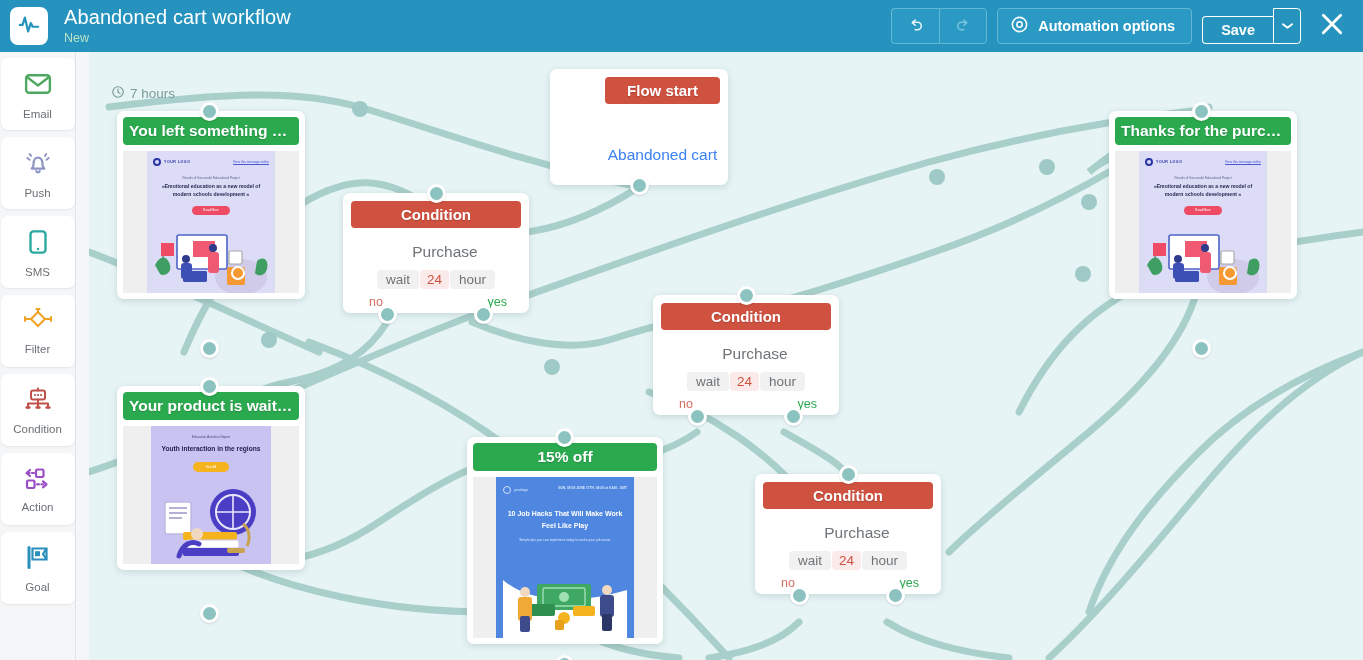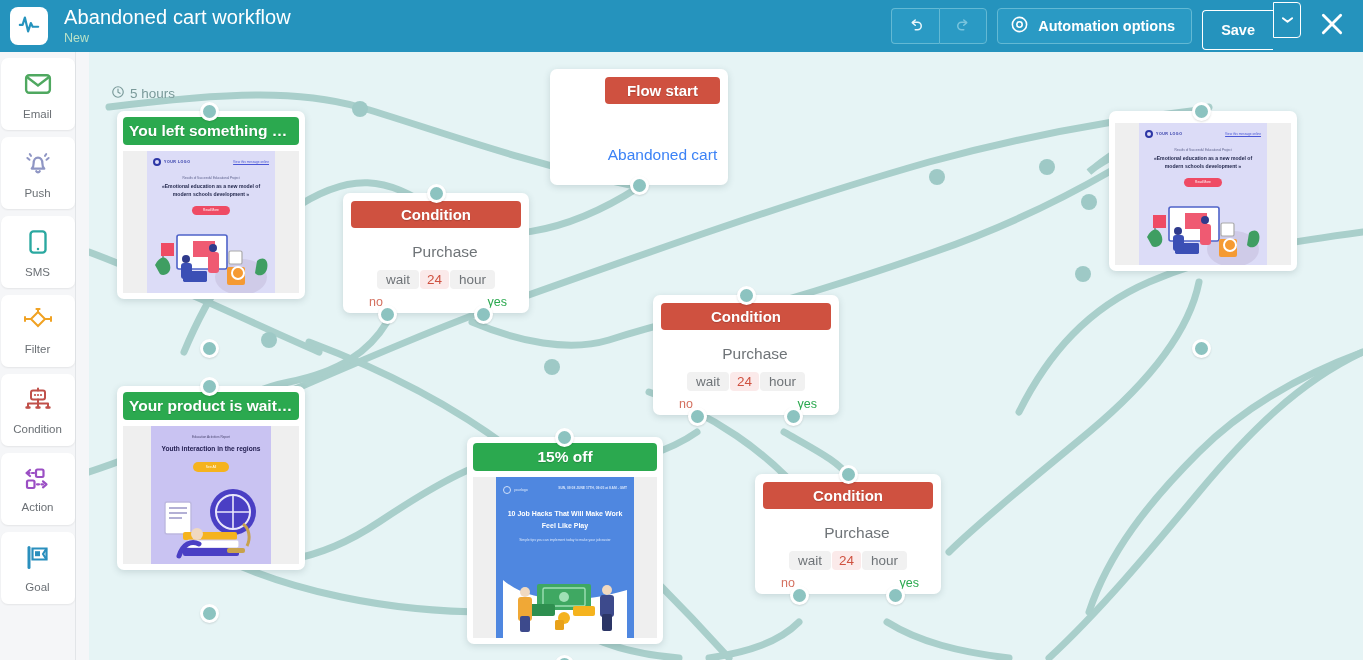--- a/index.html
+++ b/index.html
@@ -48,21 +48,21 @@
 
   .auto-btn {
     height: 36px; padding: 0 16px 0 12px;
     background: #2a9ac4; border: 1px solid #63b9d4; border-radius: 4px;
     display: flex; align-items: center; gap: 9px;
     color: #ffffff; font-size: 14.5px; font-weight: 700;
     cursor: pointer; margin-right: 10px;
   }
   .save-group { display: flex; margin-right: 14px; }
   .save-btn {
-    height: 40px; padding: 12px 18px;
+    height: 28px; padding: 12px 18px;
     background: transparent;
     border: 1.5px solid #ffffff; border-right: none;
     border-radius: 4px 0 0 4px;
     color: #ffffff; font-size: 14.5px; font-weight: 700;
     display: flex; align-items: center; cursor: pointer; margin-top: 8px;
   }
   .save-caret {
     height: 36px; width: 28px;
     background: transparent;
     border: 1.5px solid #ffffff; border-radius: 0 4px 4px 0;
@@ -431,21 +431,21 @@
     </g>
   </svg>
 
   <div class="delay" style="left:22px; top:33px;">
     <span>
       <svg width="14" height="14" viewBox="0 0 24 24">
         <circle cx="12" cy="12" r="9" fill="none" stroke="#7a9a9a" stroke-width="2"></circle>
         <path d="M12 7v5.3l3.4 2" fill="none" stroke="#7a9a9a" stroke-width="2" stroke-linecap="round"></path>
       </svg>
     </span>
-    <span>5 hours</span>
+    <span>7 hours</span>
   </div>
 
   <div class="node node-red flow-start" style="left:461px; top:17px;padding-left:47px;">
     <div class="node-hd">Flow start</div>
     <div class="flow-body">Abandoned cart</div>
     <div class="port" style="left:80px; top:107px;"></div>
   </div>
 
   <div class="node node-email" style="left:28px; top:59px;">
     <div class="node-hd">You left something b…</div>
@@ -597,20 +597,21 @@
     <div class="cond-yn">
       <span class="yn-no">no</span>
       <span class="yn-yes">yes</span>
     </div>
     <div class="port" style="left:84px; top:-9px;"></div>
     <div class="port" style="left:35px; top:112px;"></div>
     <div class="port" style="left:131px; top:112px;"></div>
   </div>
 
   <div class="node node-email" style="left:1020px; top:59px;">
+    <div class="node-hd">Thanks for the purch…</div>
     <div class="mail-prev">
       <div class="prevA">
         <div class="pa-top">
           <div class="pa-logo">
             <div class="pa-ring"></div>
             <div class="pa-logotext">YOUR LOGO</div>
           </div>
           <div class="pa-view">View this message online</div>
         </div>
         <div class="pa-kicker">Results of Successful Educational Project</div>

